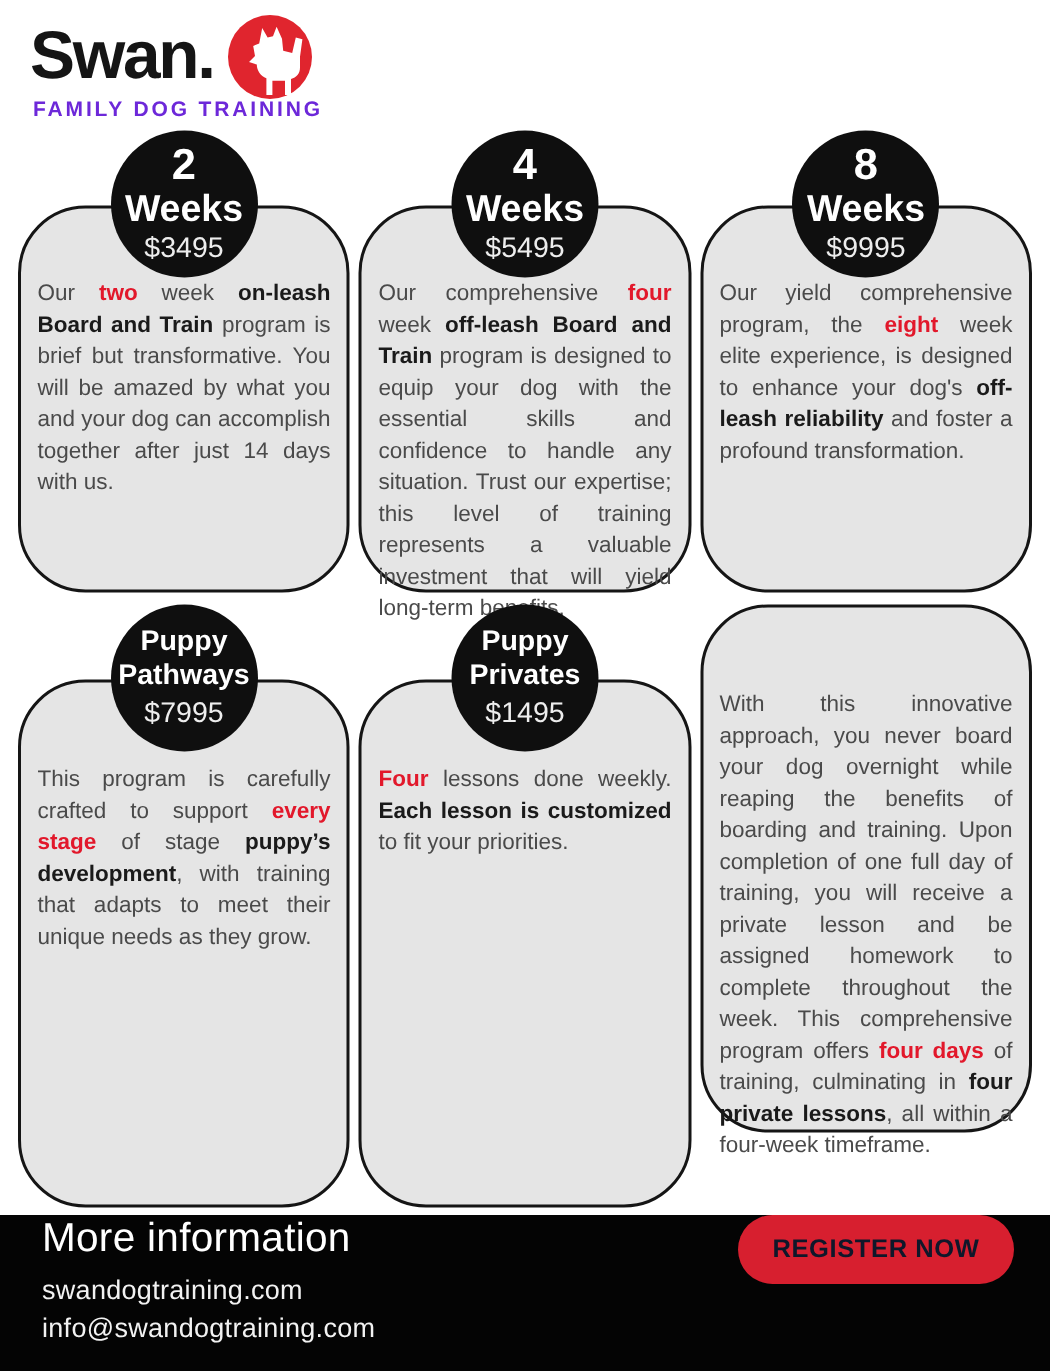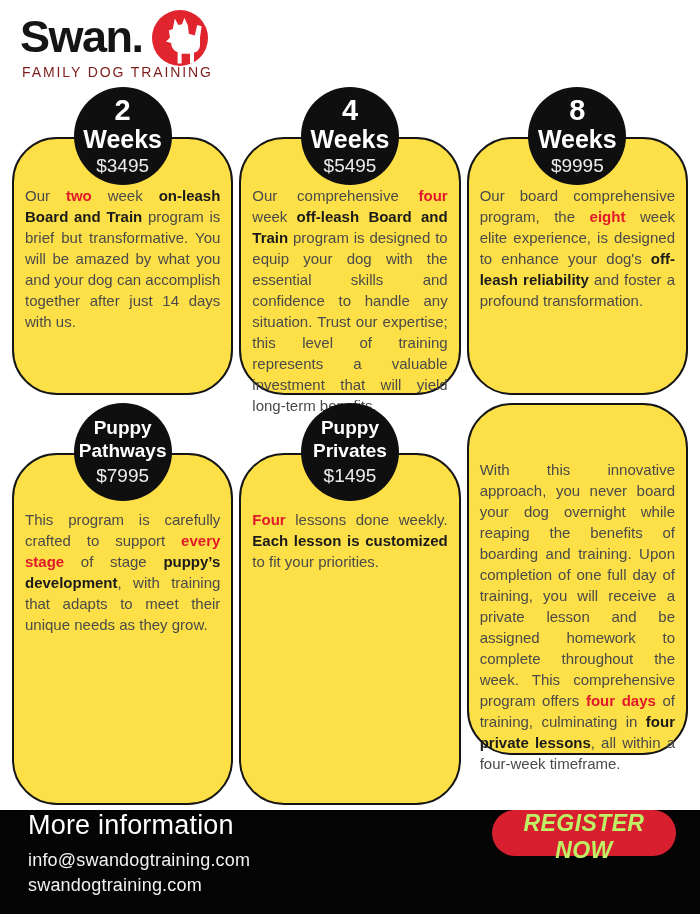--- a/index.html
+++ b/index.html
@@ -43,22 +43,22 @@
     width:48px;height:58px;
     z-index:2;
   }
   .brand{
     position:absolute;left:0;top:6px;
     font-size:45px;font-weight:800;letter-spacing:-1.5px;
     color:#151515;z-index:3;line-height:1;
   }
   .tagline{
     position:absolute;left:2px;top:56px;
-    font-size:14px;font-weight:400;letter-spacing:1.9px;
-    color:#7f1d1d;z-index:3;white-space:nowrap;
+    font-size:14px;font-weight:700;letter-spacing:1.9px;
+    color:#6d28d9;z-index:3;white-space:nowrap;
   }
   .page-title{
     font-size:33px;font-weight:800;letter-spacing:-0.5px;
     color:#0c0c0c;margin-top:14px;padding-right:2px;
     white-space:nowrap;
   }
 
   
   .grid{
     display:grid;
@@ -76,21 +76,21 @@
     position:relative;z-index:2;
     text-align:center;
   }
   .badge-name{font-weight:800;line-height:1.08;}
   .row1 .badge-line{font-size:25px;}
   .row1 .badge-line.number{font-size:29px;}
   .row2 .badge-line{font-size:19px;line-height:1.2;}
   .badge-price{font-size:19px;font-weight:400;color:#ededed;margin-top:2px;}
   .card{
     width:100%;
-    background:#fde047;
+    background:#e5e5e5;
     border:2px solid #151515;
     border-radius:45px;
     position:relative;z-index:1;
     padding:0 11px;
   }
   .row1 .card{height:258px;padding-top:46px;}
   .row2 .card{height:352px;padding-top:54px;}
   .card-body{
     font-size:15px;line-height:21px;
     color:#4a4a4a;
@@ -107,24 +107,23 @@
     background:var(--footer-black);
     display:flex;justify-content:space-between;align-items:flex-start;
     padding:0 24px 0 28px;
   }
   .footer-info{color:#fff;}
   .footer-heading{font-size:27px;font-weight:400;color:#ffffff;margin-bottom:7px;letter-spacing:0.2px;}
   .footer-line{font-size:18px;color:#f2f2f2;line-height:25px;letter-spacing:0.2px;}
   .register-btn{
     width:184px;height:46px;border:none;border-radius:24px;
     background:var(--button-red);
-    color:#bef264;font-family:"Liberation Sans",sans-serif;
-    font-size:23px;font-weight:800;letter-spacing:0.4px;
+    color:#0f172a;font-family:"Liberation Sans",sans-serif;
+    font-size:17px;font-weight:800;letter-spacing:0.4px;
     cursor:pointer;
-    font-style:italic;
   }
 </style>
 </head>
 <body>
 
 <header class="header">
   <div class="logo">
     <div class="logo-circle"></div>
     <svg class="logo-dog" viewBox="0 0 60 62" xmlns="http://www.w3.org/2000/svg">
       <path fill="#ffffff" d="M21 3 L25.5 11 L30 10 L33 2 L37.5 12 L38.5 22 L46 24 L49 11 L54.5 12.5 L52.5 27 L52.5 36 C52.5 41 49.5 44.5 45 45.5 L45 59 L40 59 L40 47 L29.5 47 L29.5 59 L24.5 59 L24.5 45 C19.5 43 16.5 38.5 16.5 33.5 L10 31.5 L15 26.5 L13.5 18 L18.5 16 Z"></path>
@@ -163,21 +162,21 @@
 
   <div class="cell row1">
     <div class="badge">
       <div class="badge-name">
           <div class="badge-line number">8</div>
           <div class="badge-line">Weeks</div>
         </div>
       <div class="badge-price">$9995</div>
     </div>
     <div class="card">
-      <p class="card-body"><span class="seg-normal">Our board comprehensive program, the </span><span class="seg-red">eight</span><span class="seg-normal"> week elite experience, is designed to enhance your dog's </span><span class="seg-bold">off-leash reliability</span><span class="seg-normal"> and foster a profound transformation.</span></p>
+      <p class="card-body"><span class="seg-normal">Our yield comprehensive program, the </span><span class="seg-red">eight</span><span class="seg-normal"> week elite experience, is designed to enhance your dog's </span><span class="seg-bold">off-leash reliability</span><span class="seg-normal"> and foster a profound transformation.</span></p>
     </div>
   </div>
 
   <div class="cell row2">
     <div class="badge">
       <div class="badge-name">
           <div class="badge-line">Puppy</div>
           <div class="badge-line">Pathways</div>
         </div>
       <div class="badge-price">$7995</div>
@@ -203,17 +202,17 @@
   <div class="cell row2">
     <div class="card">
       <p class="card-body"><span class="seg-normal">With this innovative approach, you never board your dog overnight while reaping the benefits of boarding and training. Upon completion of one full day of training, you will receive a private lesson and be assigned homework to complete throughout the week. This comprehensive program offers </span><span class="seg-red">four days</span><span class="seg-normal"> of training, culminating in </span><span class="seg-bold">four private lessons</span><span class="seg-normal">, all within a four-week timeframe.</span></p>
     </div>
   </div>
 </main>
 
 <footer class="footer">
   <div class="footer-info">
     <div class="footer-heading">More information</div>
+    <div class="footer-line">swandogtraining.com</div>
     <div class="footer-line">info@swandogtraining.com</div>
-    <div class="footer-line">swandogtraining.com</div>
   </div>
   <button class="register-btn">REGISTER NOW</button>
 </footer>
 
 </body></html>

